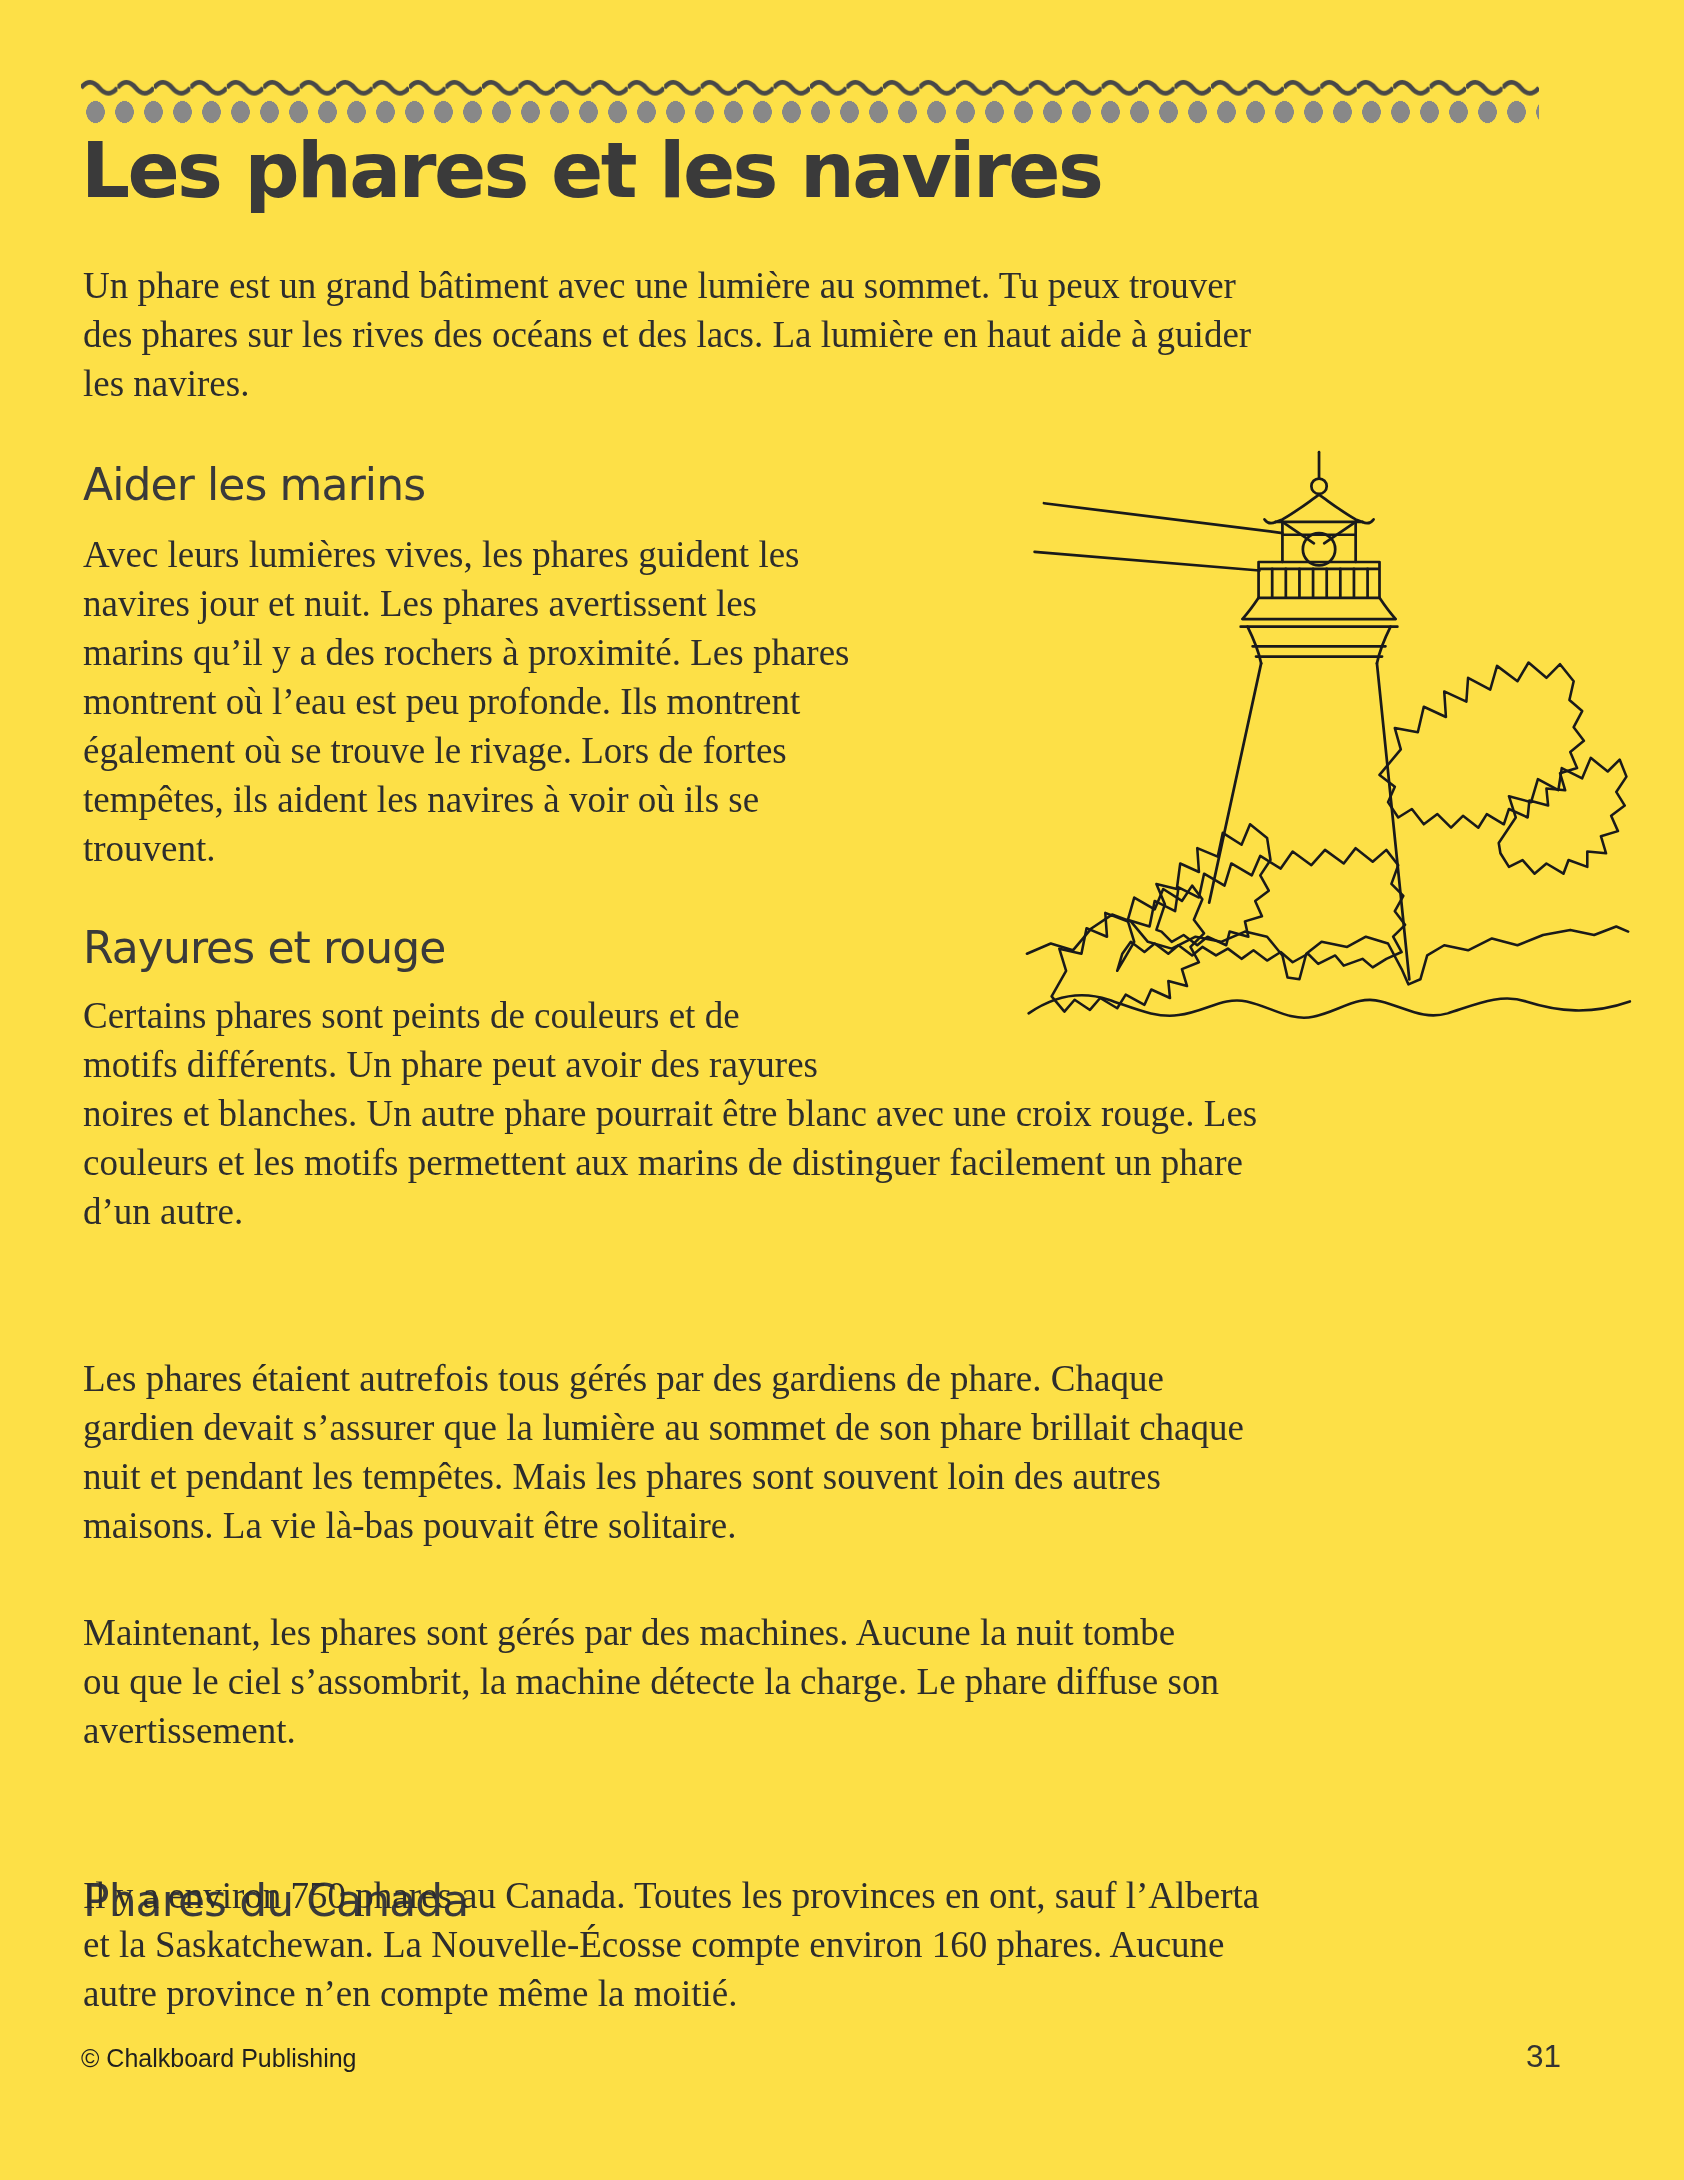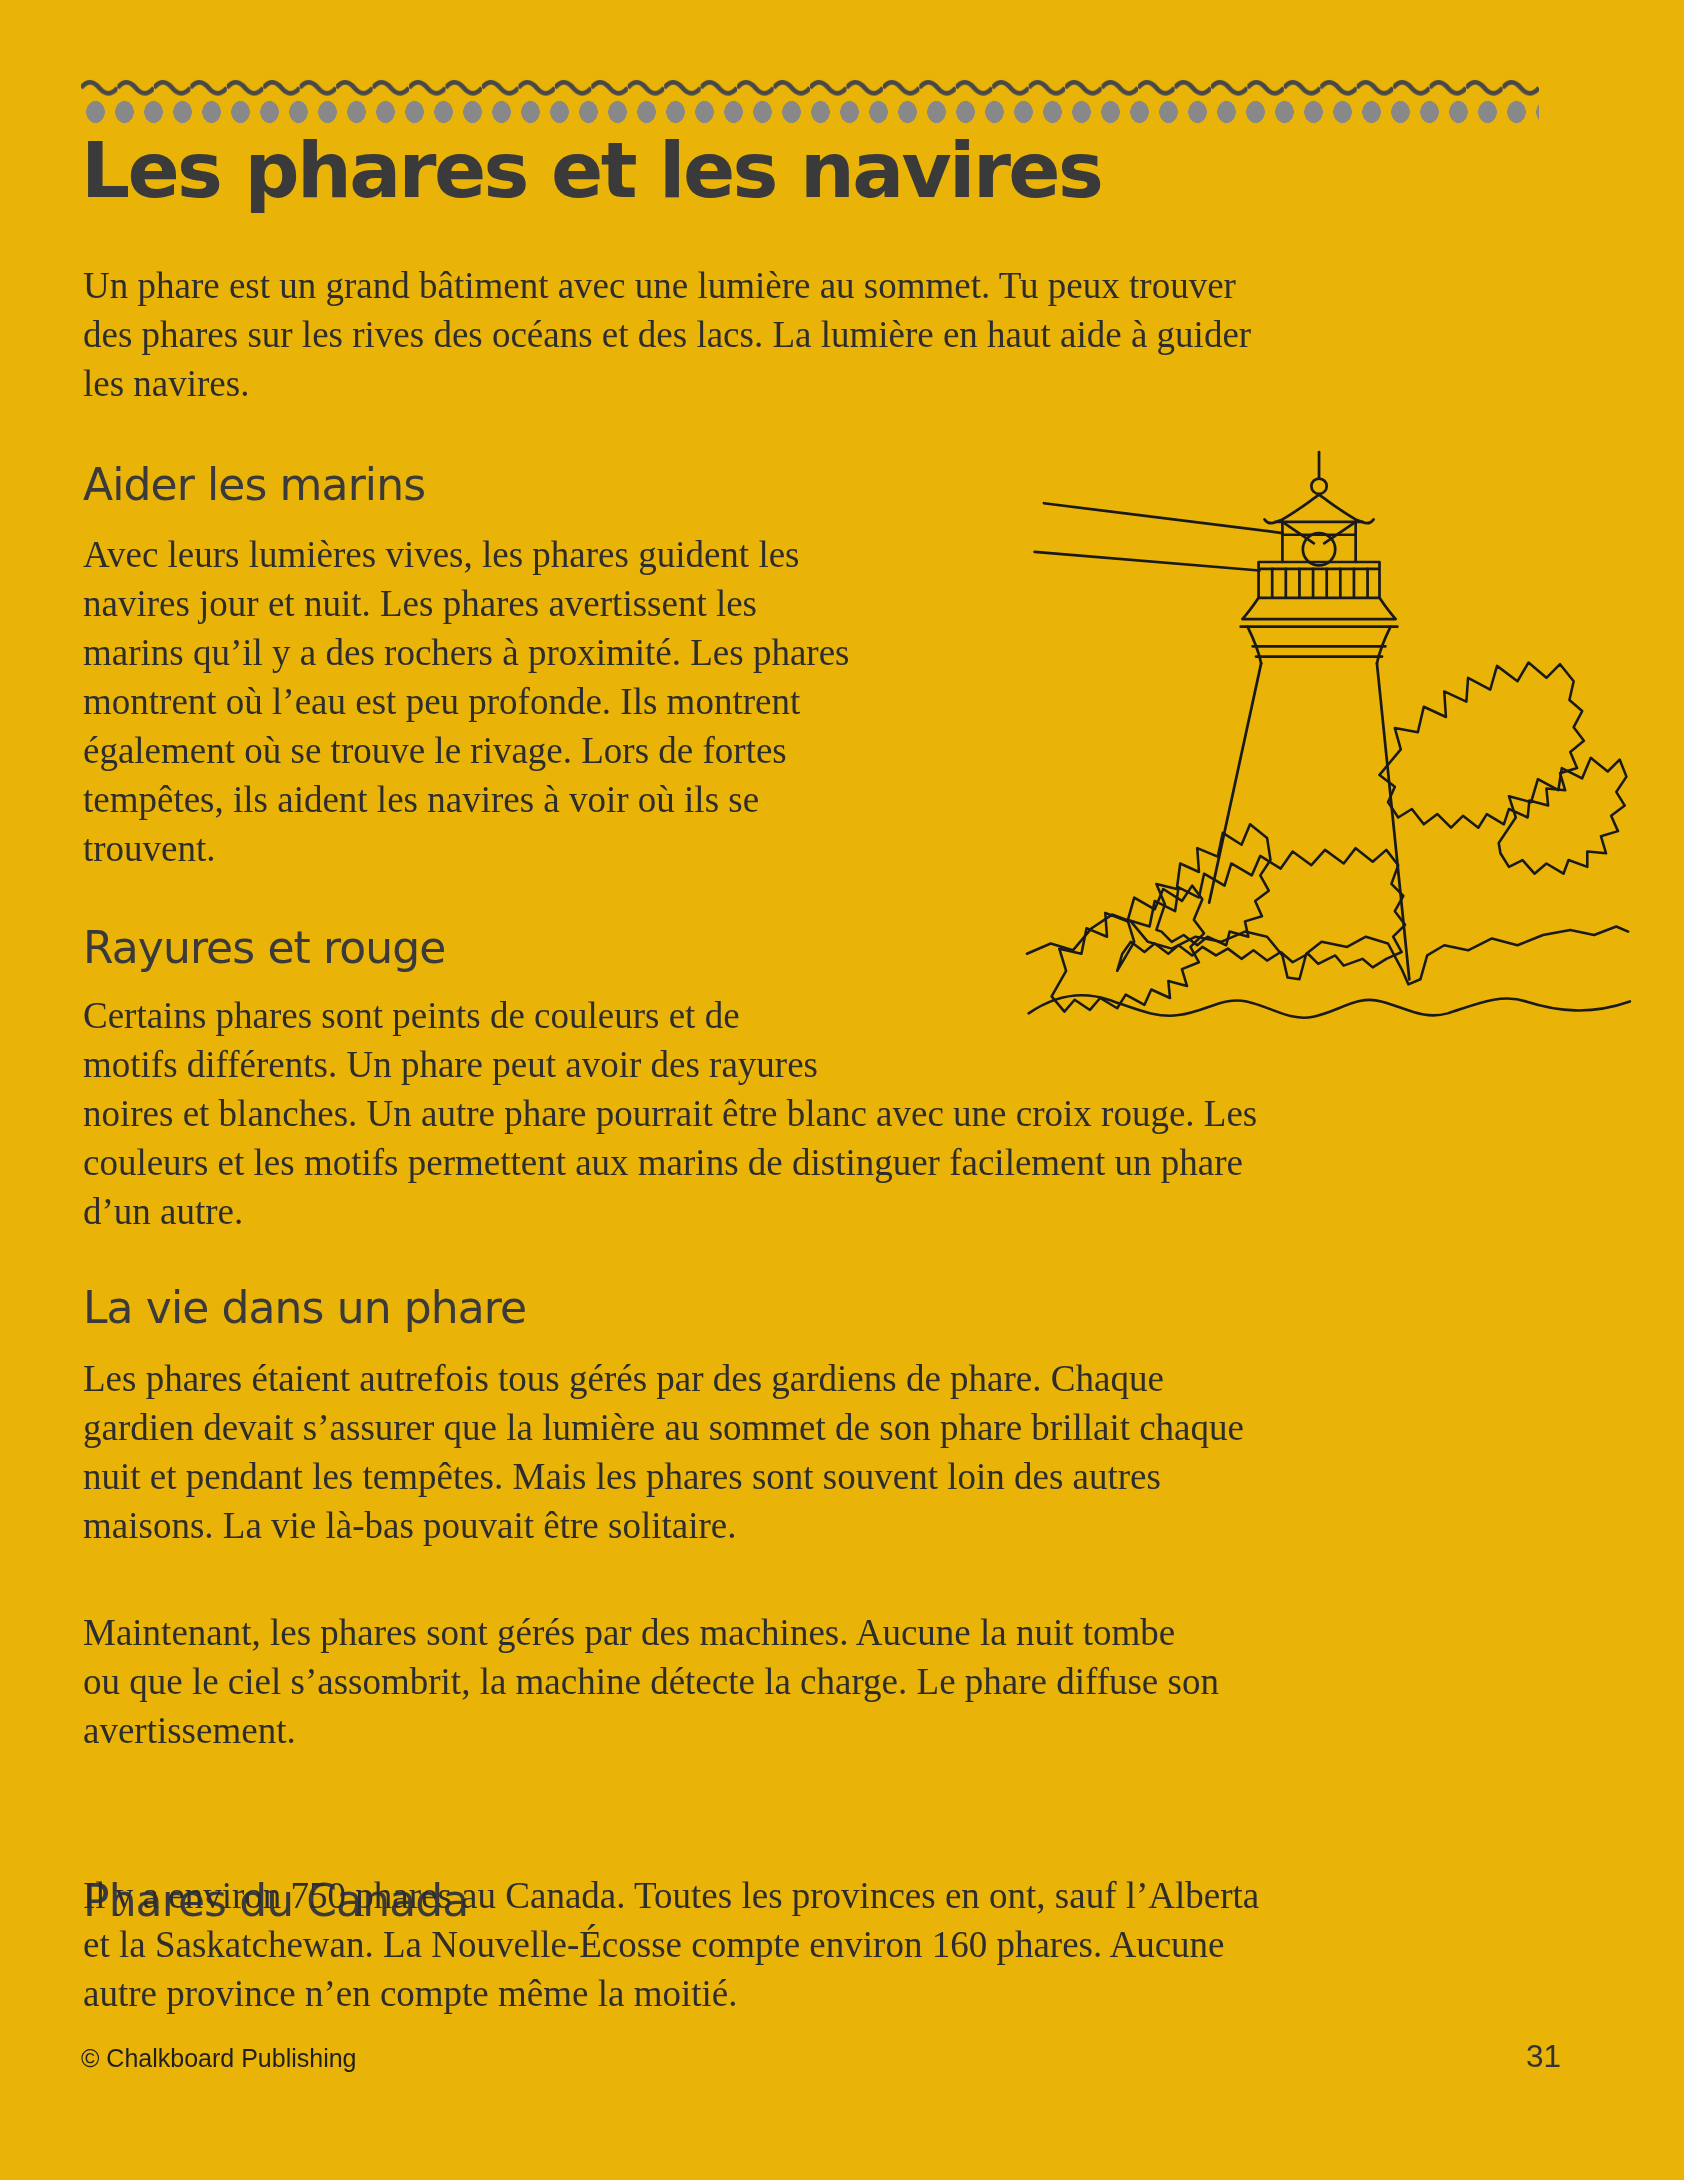--- a/index.html
+++ b/index.html
@@ -1,19 +1,19 @@
 <!DOCTYPE html>
 <html style="font-size:13.6px"><head>
 <meta charset="utf-8">
 <style>
   html,body{margin:0;padding:0;background:#ffffff;}
   .page{
     position:relative;
     width:1685px;height:2181px;
-    background:#eab308;
+    background:#fde047;
     overflow:hidden;
     font-family:"Liberation Serif", serif;
   }
   
   .wave-svg{position:absolute;left:81px;top:75px;}
   .dots-row{
     position:absolute;left:81px;top:99px;width:1458px;height:25.6px;
     background-image:radial-gradient(ellipse 9.4px 11px at 14.5px 12.8px,#888888 97%,rgba(255,255,255,0) 100%);
     background-size:29px 25.6px;background-repeat:repeat-x;
   }
@@ -114,21 +114,20 @@
 tempêtes, ils aident les navires à voir où ils se
 trouvent.</p>
 
   <h2 class="sec" style="top:923px">Rayures et rouge</h2>
   <p class="body-par" style="top:991px">Certains phares sont peints de couleurs et de
 motifs différents. Un phare peut avoir des rayures
 noires et blanches. Un autre phare pourrait être blanc avec une croix rouge. Les
 couleurs et les motifs permettent aux marins de distinguer facilement un phare
 d’un autre.</p>
 
-  <h2 class="sec" style="top:1283px">La vie dans un phare</h2>
   <p class="body-par" style="top:1354px">Les phares étaient autrefois tous gérés par des gardiens de phare. Chaque
 gardien devait s’assurer que la lumière au sommet de son phare brillait chaque
 nuit et pendant les tempêtes. Mais les phares sont souvent loin des autres
 maisons. La vie là-bas pouvait être solitaire.</p>
   <p class="body-par" style="top:1608px">Maintenant, les phares sont gérés par des machines. Aucune la nuit tombe
 ou que le ciel s’assombrit, la machine détecte la charge. Le phare diffuse son
 avertissement.</p>
 
   <h2 class="sec" style="top:1876px">Phares du Canada</h2>
   <p class="body-par" style="top:1871px">Il y a environ 750 phares au Canada. Toutes les provinces en ont, sauf l’Alberta

